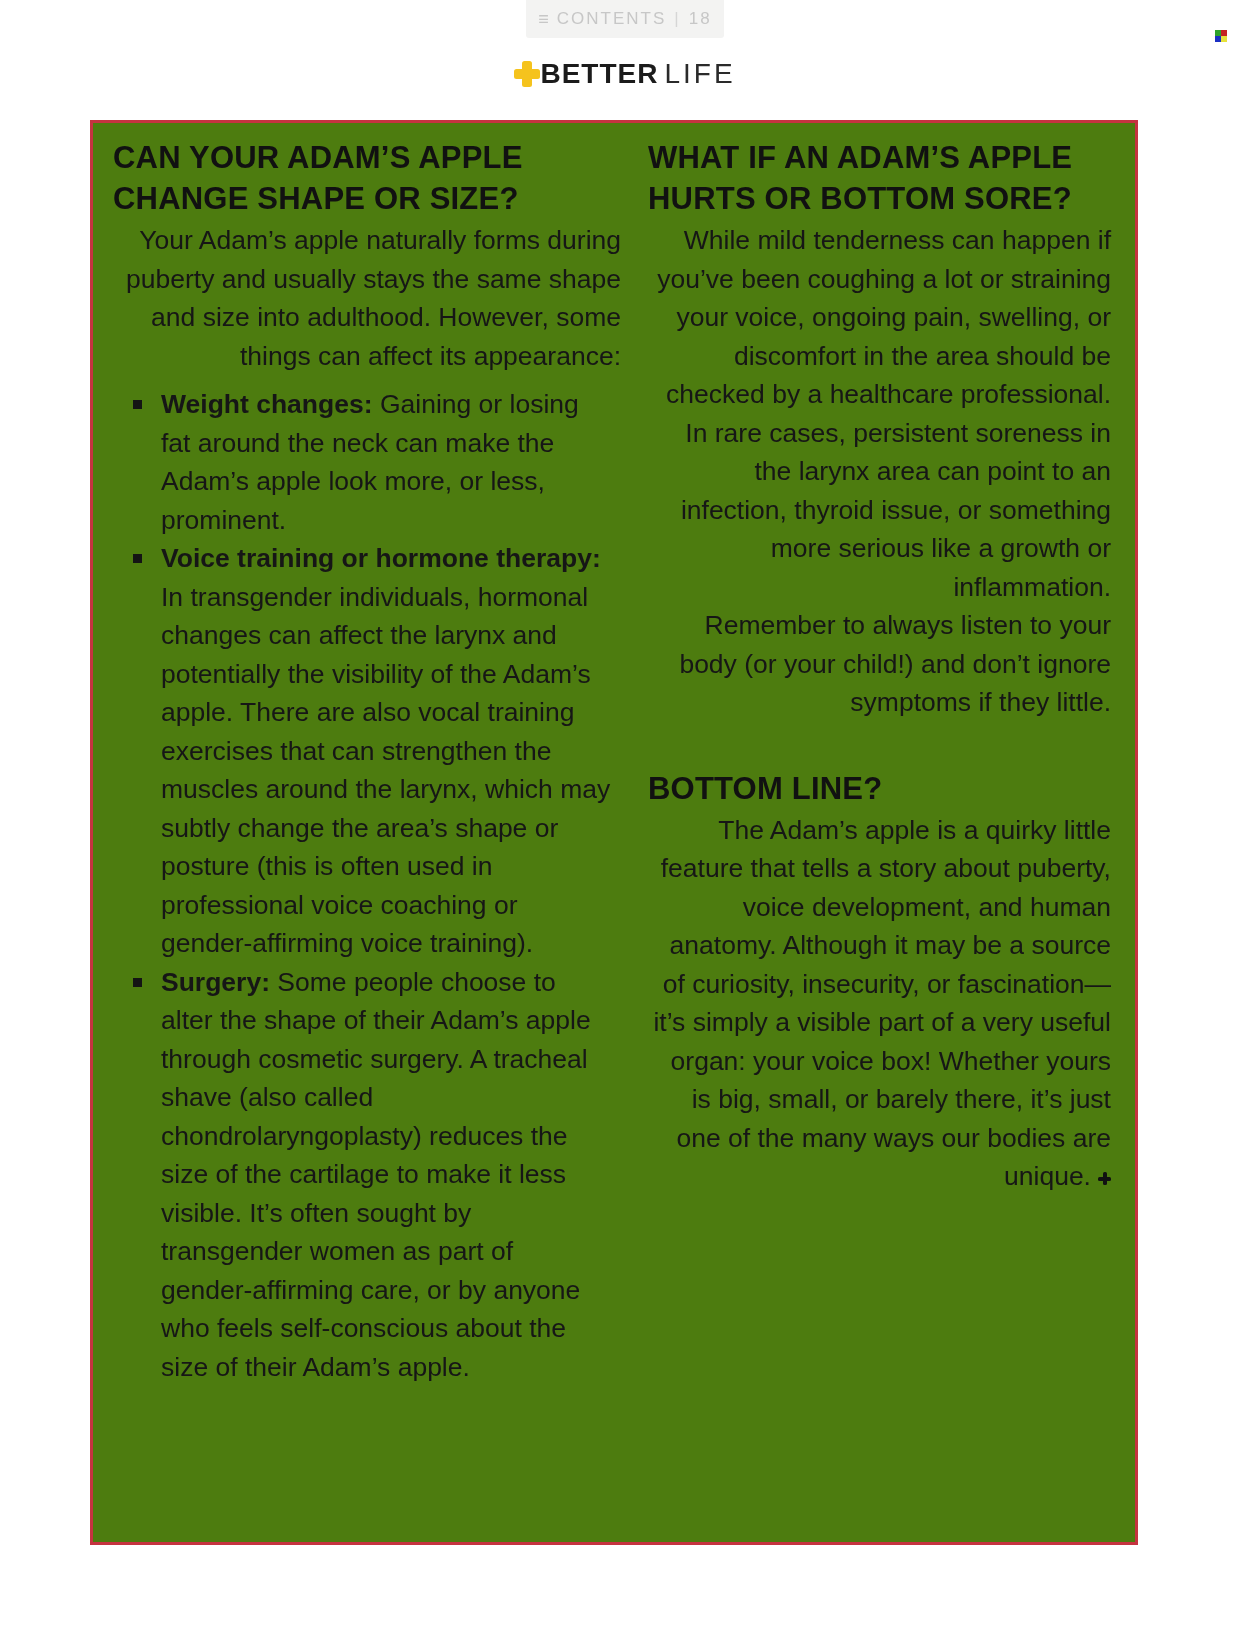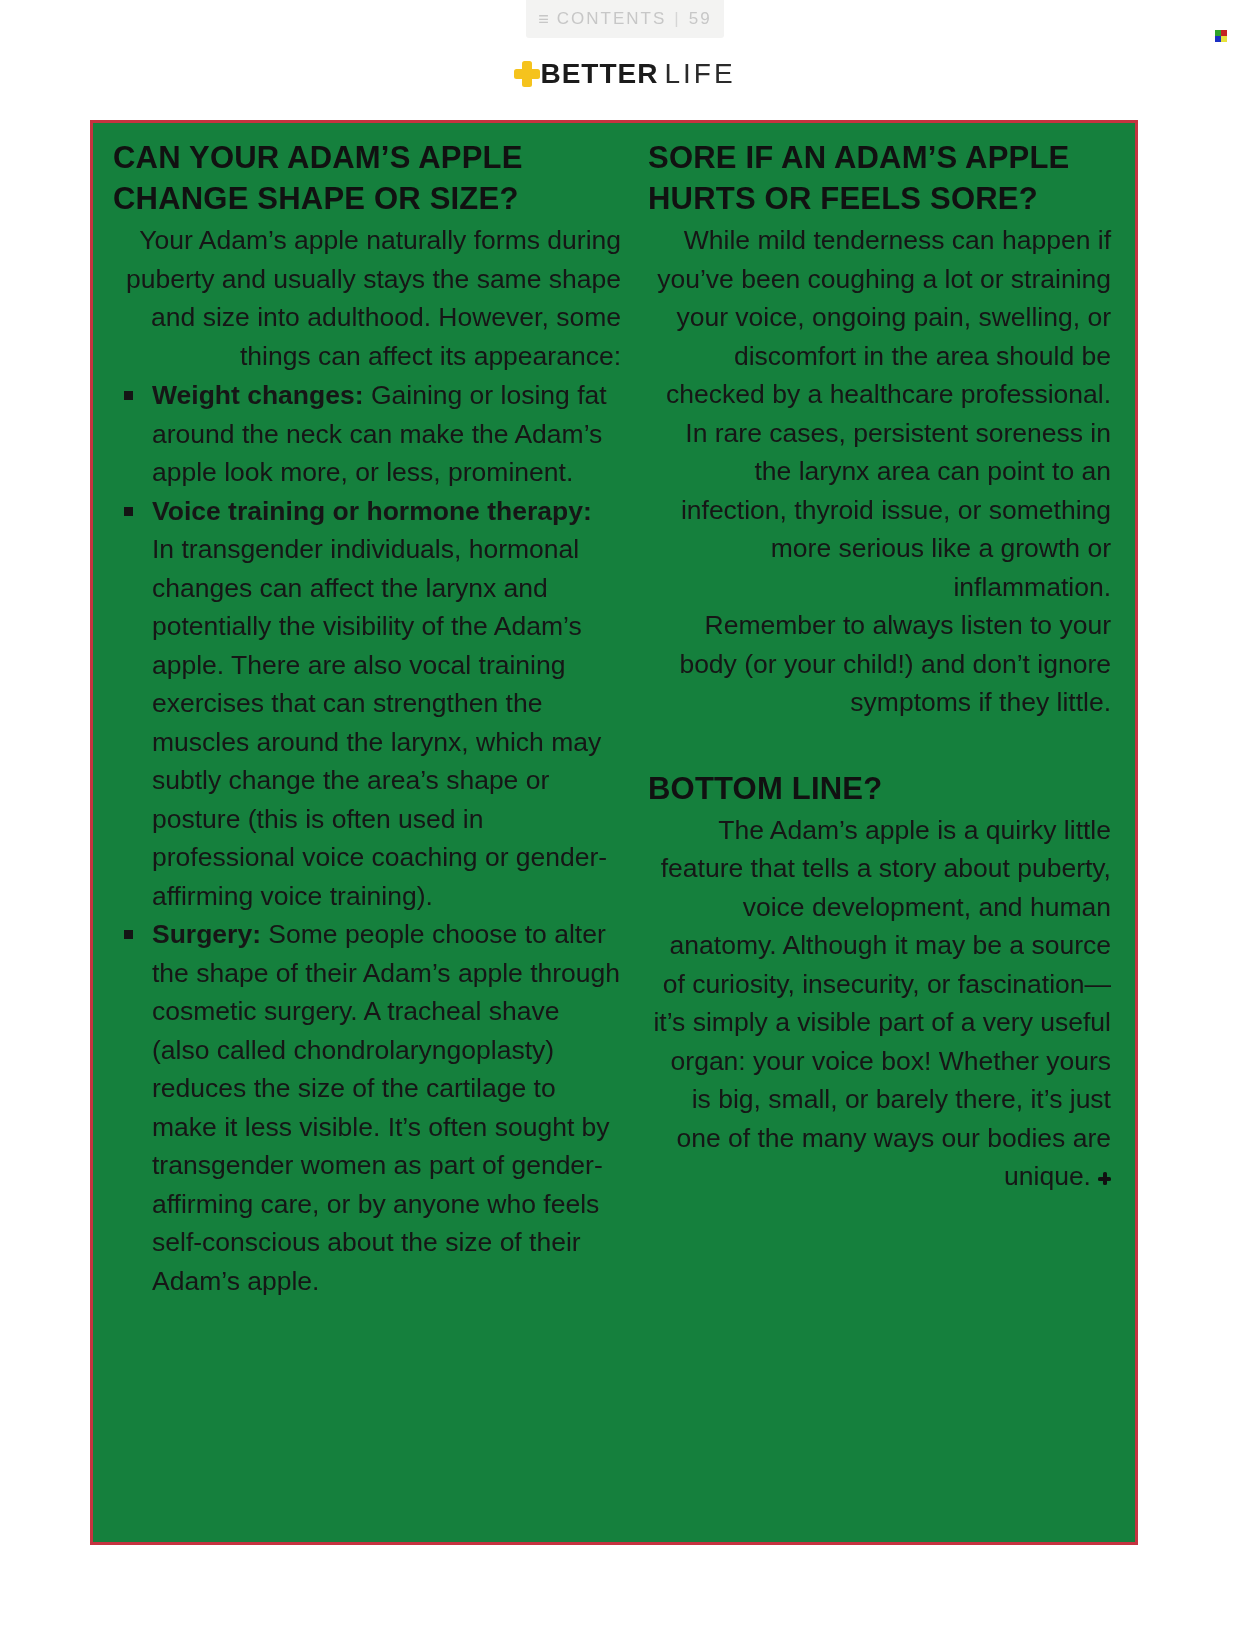--- a/index.html
+++ b/index.html
@@ -36,35 +36,35 @@
   }
   .plus-icon::before{left:0;top:8px;width:26px;height:10px;}
   .plus-icon::after{left:8px;top:0;width:10px;height:26px;}
   .brand-text{font-size:28px;color:#1b1b1b;white-space:nowrap;}
   .brand-bold{font-weight:800;letter-spacing:1px;}
   .brand-light{font-weight:300;letter-spacing:3px;margin-left:6px;color:#2a2a2a;}
 
   
   .article-box{
     position:absolute;left:90px;top:120px;width:1048px;height:1425px;
-    box-sizing:border-box;border:3px solid #c53340;background:#15803d;
+    box-sizing:border-box;border:3px solid #c53340;background:#4d7c0f;
     padding:14px 24px 0 20px;display:flex;gap:27px;
   }
   .col-left{width:508px;flex:0 0 508px;}
   .col-right{flex:1;}
 
   h2{
     margin:0 0 2px 0;font-size:31px;line-height:41px;font-weight:700;
     color:#111;letter-spacing:0.2px;
   }
   h2.bottom-line{margin-top:46px;}
   p{margin:0;font-size:26.5px;line-height:38.5px;color:#161616;text-align:right;}
   .indent{text-indent:21px;}
 
-  ul.bullets{margin:1px;padding:0;list-style:none;}
+  ul.bullets{margin:10px;padding:0;list-style:none;}
   ul.bullets li{display:flex;}
   .bullet-marker{
     flex:0 0 9px;width:9px;height:9px;background:#141414;
     margin:15px 19px 0 10px;
   }
   .bullet-body{flex:1;font-size:26.5px;line-height:38.5px;}
   .bullet-lead{font-weight:700;}
 
   .end-mark{
     position:relative;display:inline-block;width:13px;height:13px;
@@ -76,21 +76,21 @@
   .end-mark::before{left:0;top:4.5px;width:13px;height:4.5px;}
   .end-mark::after{left:4.5px;top:0;width:4.5px;height:13px;}
 </style>
 </head>
 <body>
 
 <div class="contents-bar">
   <span class="menu-glyph">≡</span>
   <span>CONTENTS</span>
   <span class="bar-divider">|</span>
-  <span>59</span>
+  <span>18</span>
 </div>
 
 <div class="color-grid">
   <i style="background:#2fa32c"></i>
   <i style="background:#c42222"></i>
   <i style="background:#1b2fc4"></i>
   <i style="background:#e6e23c"></i>
 </div>
 
 <div class="brand">
@@ -113,20 +113,20 @@
         <span class="bullet-body"><span class="bullet-lead">Voice training or hormone therapy:</span> <span>In transgender individuals, hormonal changes can affect the larynx and potentially the visibility of the Adam’s apple. There are also vocal training exercises that can strengthen the muscles around the larynx, which may subtly change the area’s shape or posture (this is often used in professional voice coaching or gender-affirming voice training).</span></span>
       </li>
       <li>
         <span class="bullet-marker"></span>
         <span class="bullet-body"><span class="bullet-lead">Surgery:</span> <span>Some people choose to alter the shape of their Adam’s apple through cosmetic surgery. A tracheal shave (also called chondrolaryngoplasty) reduces the size of the cartilage to make it less visible. It’s often sought by transgender women as part of gender-affirming care, or by anyone who feels self-conscious about the size of their Adam’s apple.</span></span>
       </li>
     </ul>
   </div>
 
   <div class="col-right">
-    <h2>SORE IF AN ADAM’S APPLE HURTS OR FEELS SORE?</h2>
+    <h2>WHAT IF AN ADAM’S APPLE HURTS OR BOTTOM SORE?</h2>
     <p>While mild tenderness can happen if you’ve been coughing a lot or straining your voice, ongoing pain, swelling, or discomfort in the area should be checked by a healthcare professional. In rare cases, persistent soreness in the larynx area can point to an infection, thyroid issue, or something more serious like a growth or inflammation.</p>
     <p class="indent">Remember to always listen to your body (or your child!) and don’t ignore symptoms if they little.</p>
     <h2 class="bottom-line">BOTTOM LINE?</h2>
     <p><span>The Adam’s apple is a quirky little feature that tells a story about puberty, voice development, and human anatomy. Although it may be a source of curiosity, insecurity, or fascination—it’s simply a visible part of a very useful organ: your voice box! Whether yours is big, small, or barely there, it’s just one of the many ways our bodies are unique.</span><span class="end-mark"></span></p>
   </div>
 
 </div>
 
 </body></html>

